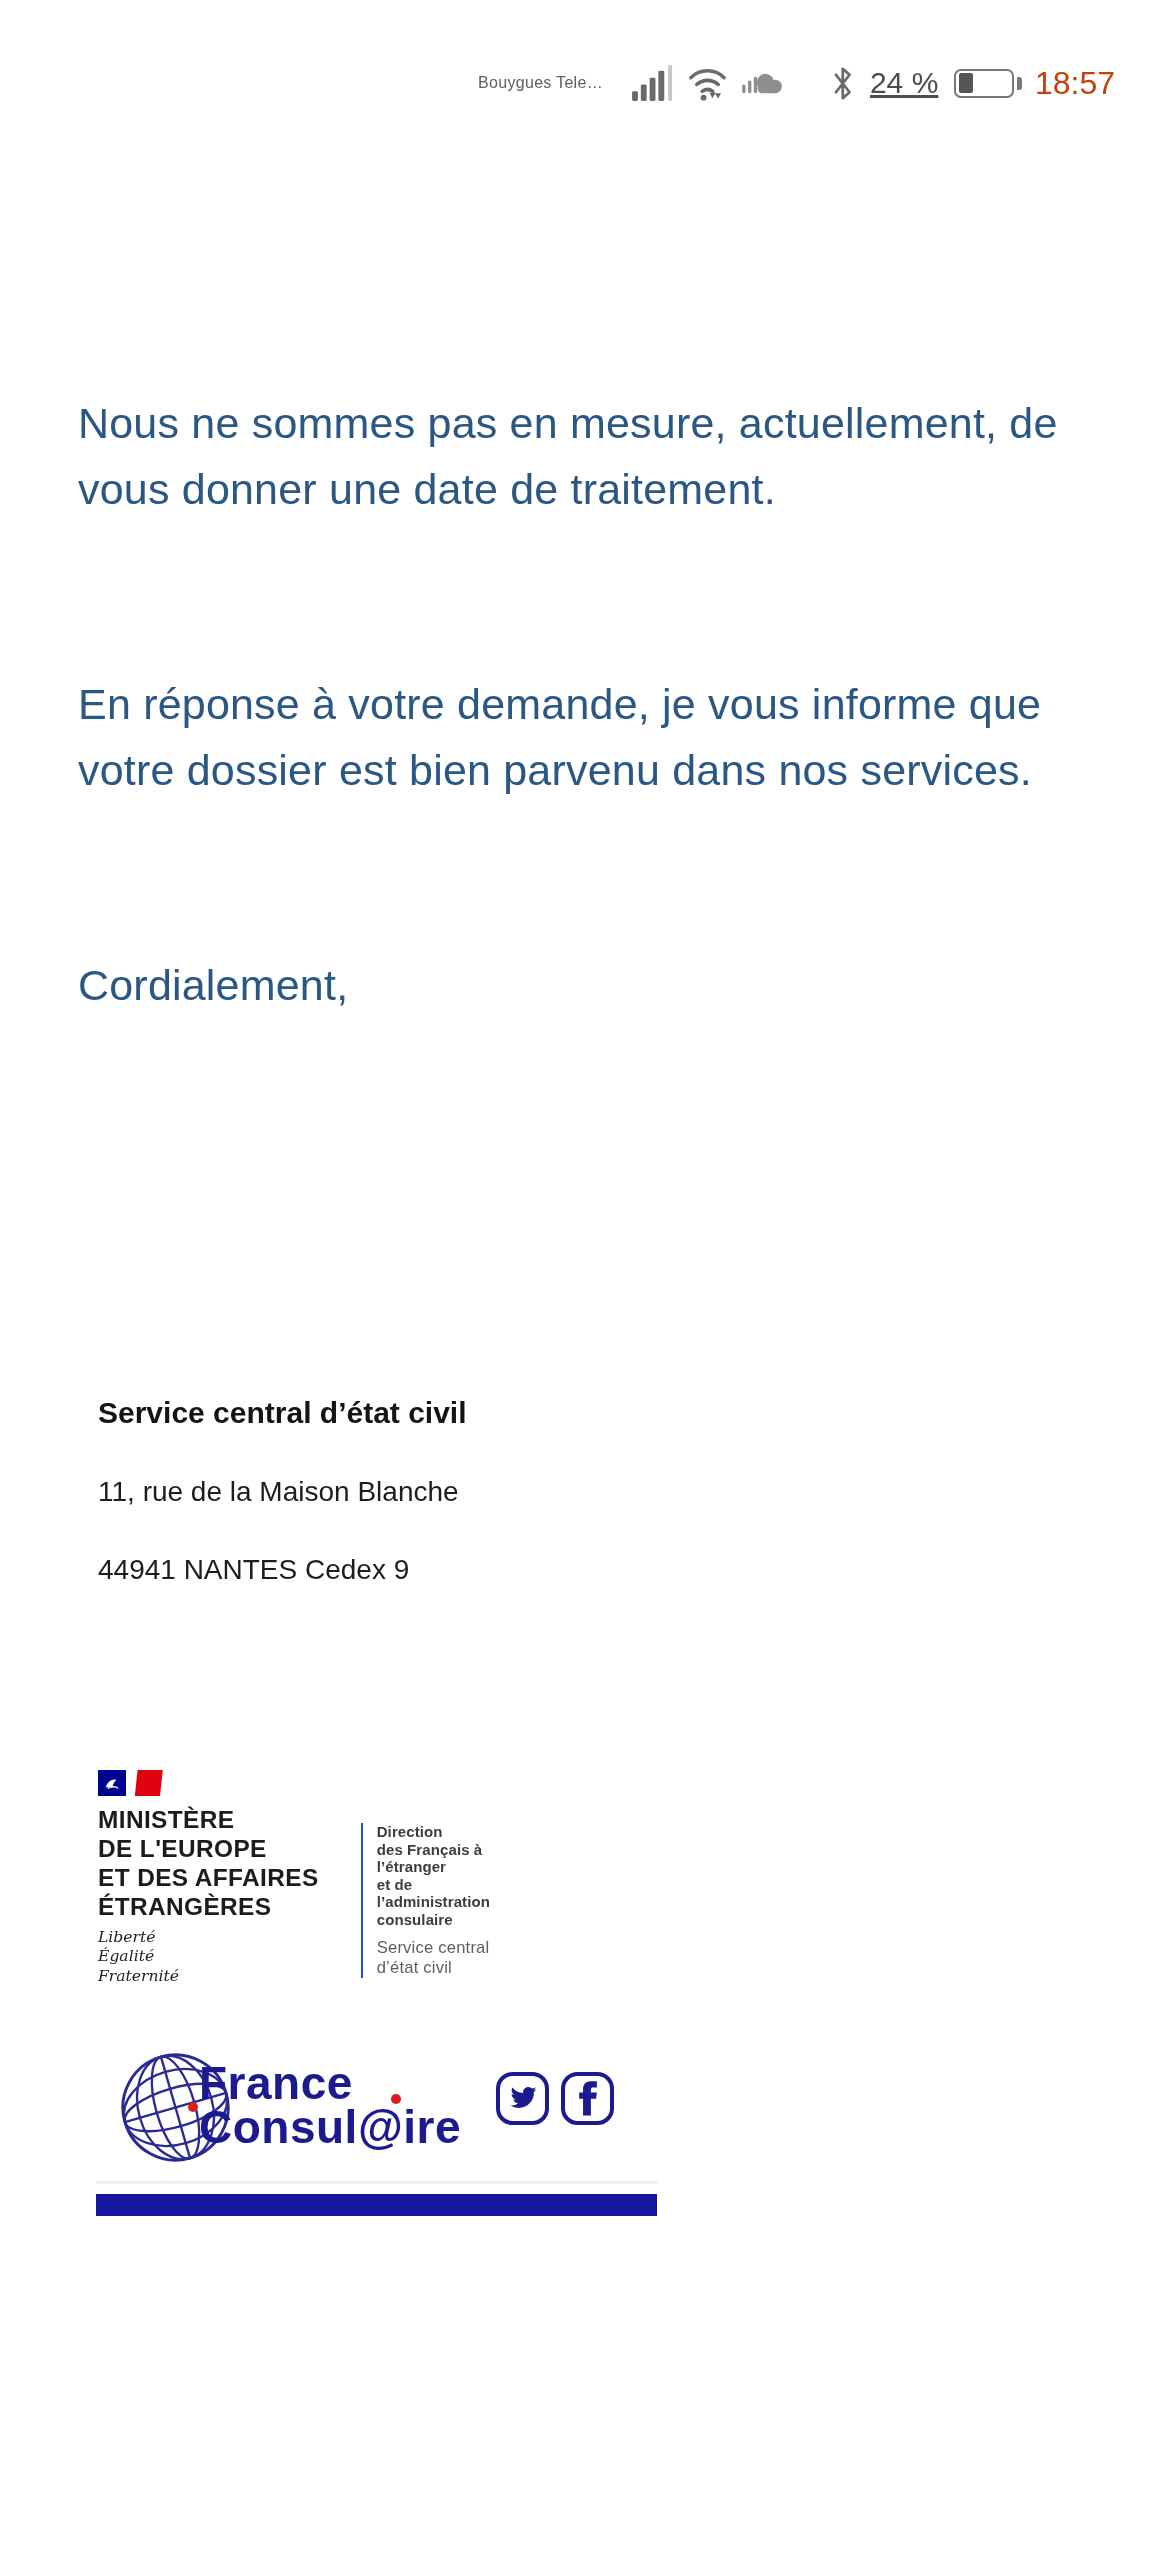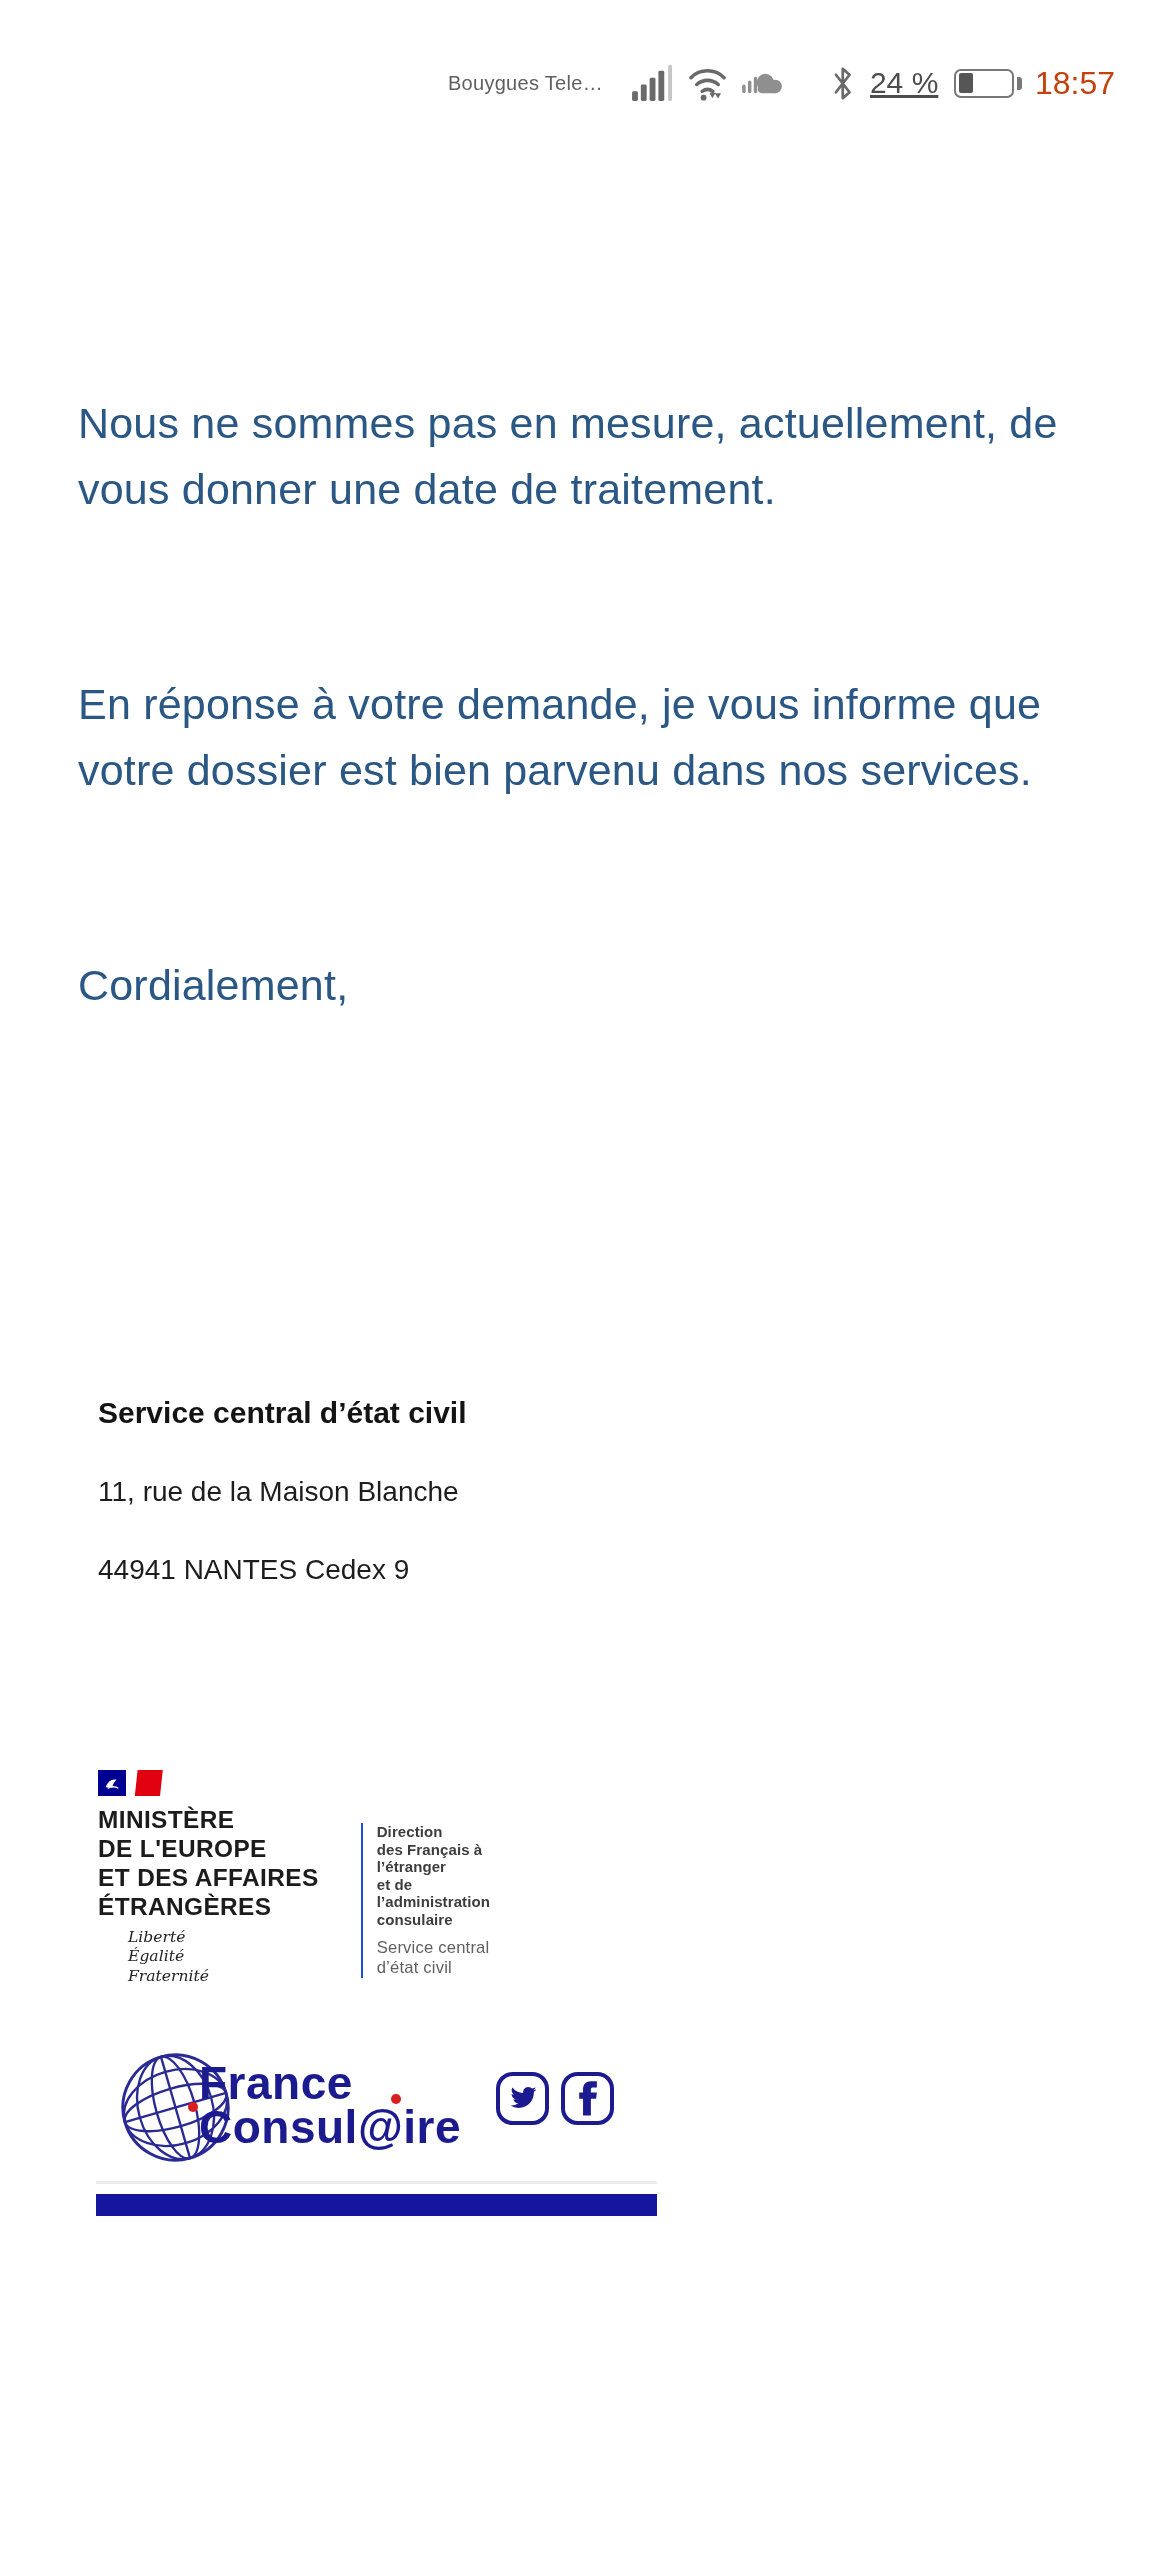--- a/index.html
+++ b/index.html
@@ -6,21 +6,21 @@
   #screen{
     position:relative;width:1171px;height:2576px;background:#ffffff;overflow:hidden;
     font-family:"Liberation Sans","DejaVu Sans",sans-serif;
   }
   
   .status-bar{
     position:absolute;top:47px;left:0;right:0;height:72px;
     display:flex;align-items:center;justify-content:flex-end;
     padding-right:56px;color:#5c5c5c;
   }
-  .carrier{font-size:20px;color:#5f5f5f;letter-spacing:0.3px;}
+  .carrier{font-size:16px;color:#5f5f5f;letter-spacing:0.3px;}
   .sb-icon{display:flex;align-items:flex-end;}
   .sig{margin-left:29px;}
   .wifi{margin-left:9.8px;}
   .cloud{margin-left:12.7px;}
   .bt{margin-left:47px;}
   .pct{margin-left:16px;font-size:30px;color:#4d4d4d;text-decoration:underline;}
   .battery{margin-left:15.6px;position:relative;width:60px;height:29px;border:2.9px solid #787878;border-radius:6.8px;box-sizing:border-box;}
   .battery .fill{position:absolute;left:2.9px;top:2.9px;bottom:2.9px;width:14.6px;background:#565656;border-radius:2px;}
   .battery .nub{position:absolute;right:-9.8px;top:6.8px;width:4.9px;height:12.7px;background:#787878;border-radius:0 2.9px 2.9px 0;}
   .time{margin-left:21px;font-size:32px;color:#c2410c;}
@@ -38,21 +38,21 @@
   .ministry{position:absolute;top:1770px;left:98px;}
   .flag-row{display:flex;height:26px;}
   .flag-blue{width:28px;height:26px;background:#000091;position:relative;overflow:hidden;}
   .flag-red{width:28px;height:26px;background:#e1000f;margin-left:8.8px;clip-path:polygon(10% 0,100% 0,90% 100%,0 100%);}
   .ministry-name{
     margin-top:8.8px;font-size:24.4px;font-weight:bold;line-height:29px;color:#1c1c1c;
     letter-spacing:0.4px;white-space:pre-line;
   }
   .motto{
     margin-top:6.8px;font-family:"DejaVu Serif","Liberation Serif",serif;font-style:italic;
-    font-size:15.6px;line-height:19.5px;color:#222;white-space:pre-line;margin-left:30px;
+    font-size:15.6px;line-height:19.5px;color:#222;white-space:pre-line;
   }
   .ministry-right{
     position:absolute;left:263px;top:53px;border-left:2px solid #1d4ed8;padding-left:13.7px;
   }
   .direction{font-size:15px;font-weight:bold;line-height:17.6px;color:#3d3d3d;white-space:pre-line;letter-spacing:0.1px;}
   .service{margin-top:9.8px;font-size:16.6px;color:#5f5f5f;letter-spacing:0.2px;}
   
   .consulaire{position:absolute;top:2045px;left:98px;width:566px;height:137px;}
   .globe{position:absolute;left:19.5px;top:3.9px;}
   .brand{position:absolute;left:101px;top:16px;font-size:46px;font-weight:bold;line-height:44px;color:#1b1b8f;letter-spacing:0.5px;}

